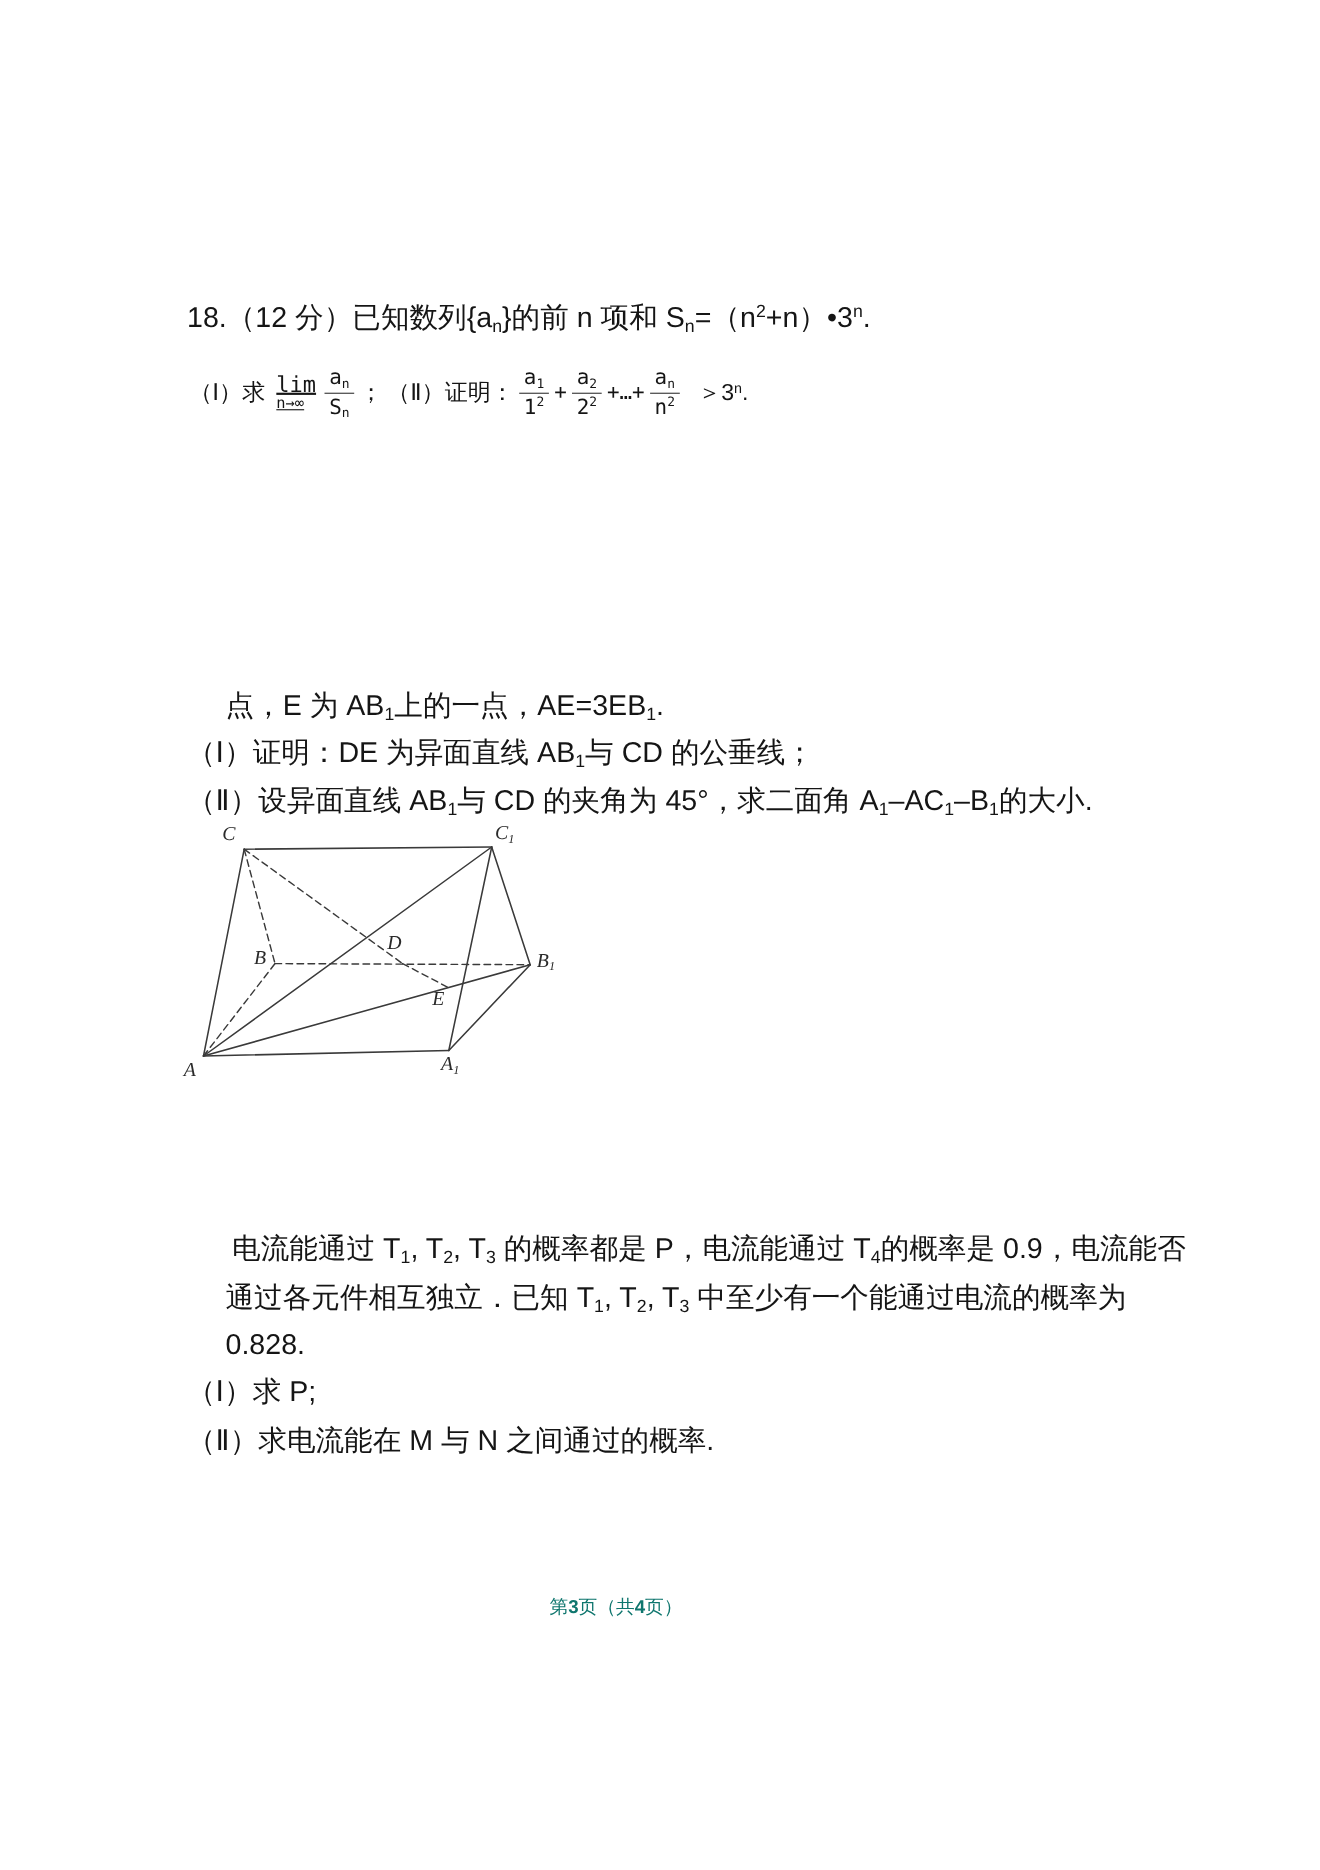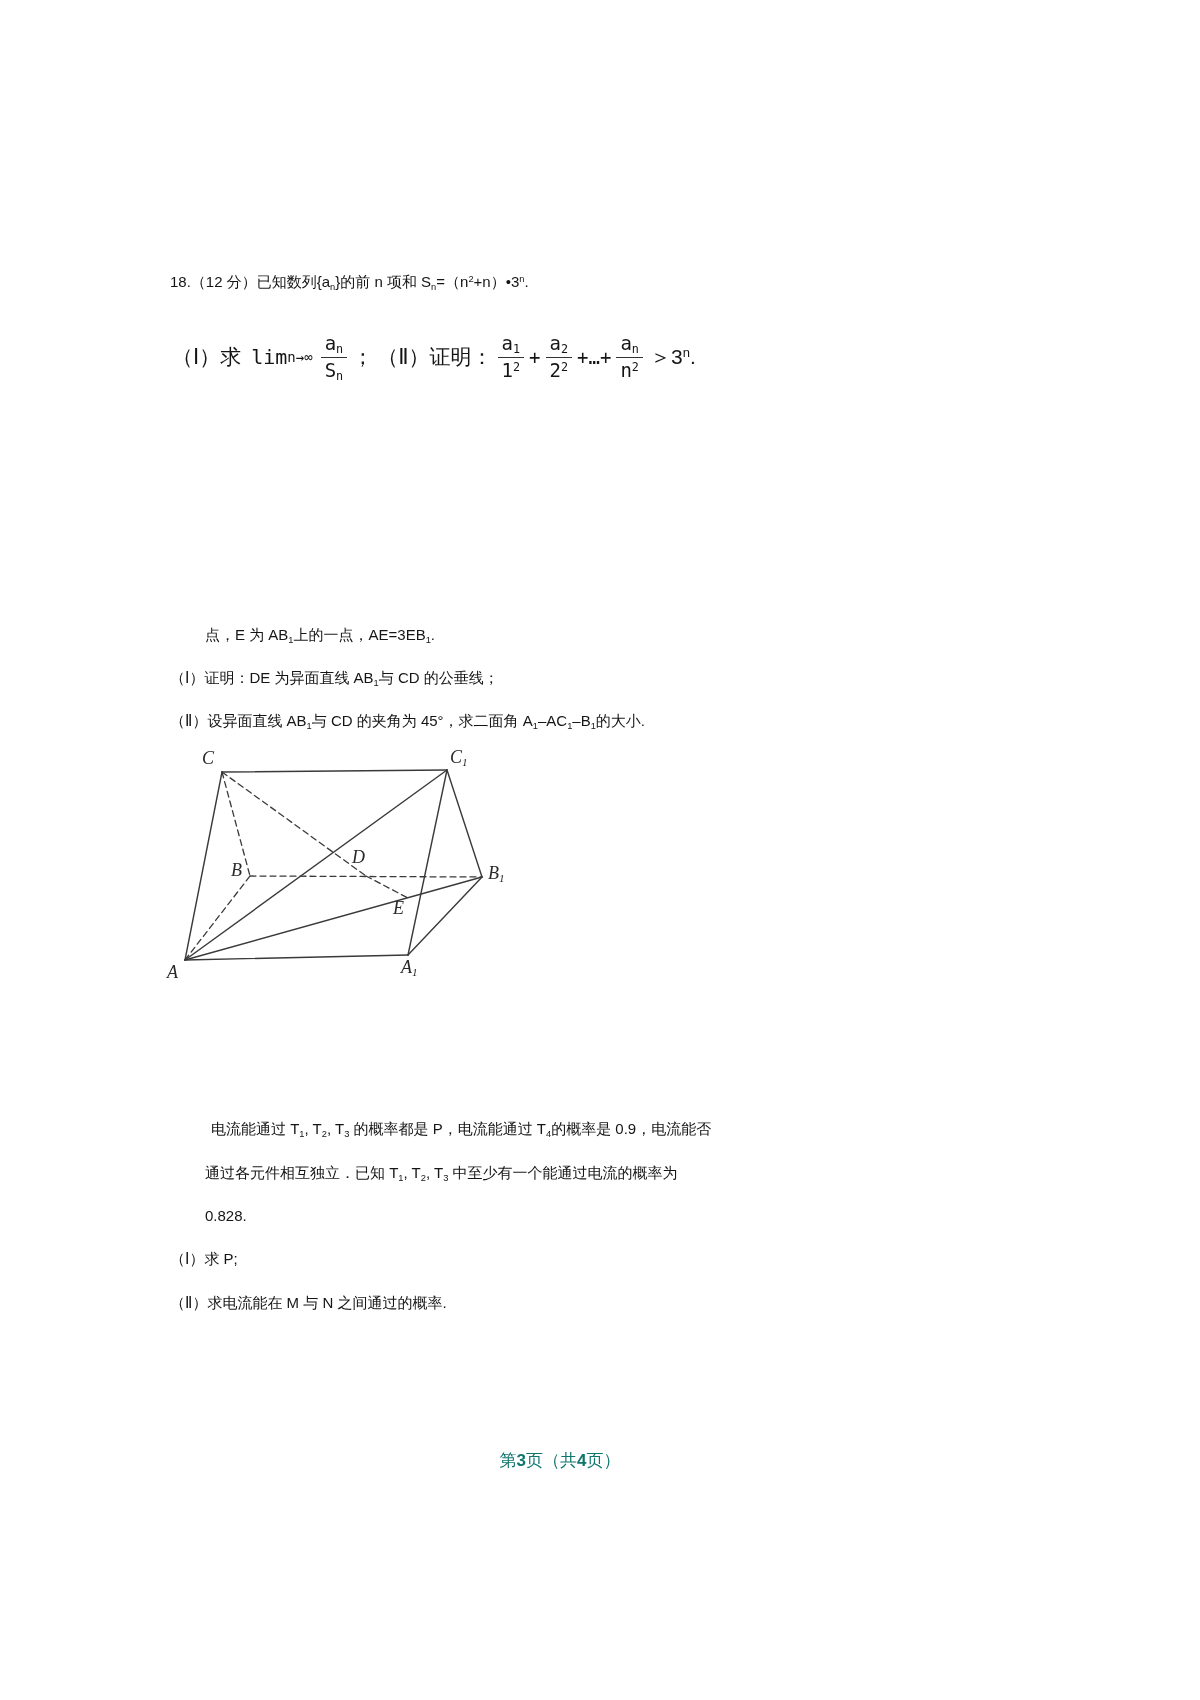--- a/index.html
+++ b/index.html
@@ -7,51 +7,51 @@
     position:relative;
     width:1200px;height:1700px;
     margin:0 auto;
     background:#ffffff;
     font-family:"Liberation Sans","DejaVu Sans",sans-serif;
     color:#151515;
     overflow:hidden;
   }
   .line{
     position:absolute;
-    font-size:15px;
+    font-size:26px;
     line-height:1.3;
     white-space:nowrap;
   }
   sub{font-size:0.62em;vertical-align:-0.28em;line-height:0;}
   sup{font-size:0.62em;vertical-align:0.55em;line-height:0;}
   b{font-weight:bold;}
   .formula-row{
     position:absolute;
     display:flex;
     align-items:center;
     font-size:21px;
     white-space:nowrap;
   }
   .cn{margin:0 2px;}
   .mlim{
-    display:inline-flex;flex-direction:row;align-items:center;
+    display:inline-flex;flex-direction:column;
     font-family:"DejaVu Sans Mono",monospace;
-    line-height:1.05;margin:0 5px 0 8px;
+    line-height:1.05;margin:0 5px 0 8px;text-decoration:underline;
   }
   .mlim .lim-word{font-size:20px;}
   .mlim .lim-under{font-size:14px;}
   .mfrac{
     display:inline-flex;flex-direction:column;align-items:flex-end;
     font-family:"DejaVu Sans Mono",monospace;
     font-size:19px;line-height:1.25;margin:0 3px;
   }
   .mfrac .num{padding:0 4px 1px;border-bottom:1.3px solid #333;}
   .mfrac .den{padding:1px 4px 0;}
   .mop{margin:0 2px;font-family:"DejaVu Sans Mono",monospace;font-size:19px;}
-  .mtail{margin-left:4px;}
+  .mtail{margin-left:14px;}
   .prism-figure{position:absolute;left:160px;top:745px;}
   .fig-label{
     position:absolute;
     font-family:"Liberation Serif","DejaVu Serif",serif;
     font-style:italic;
     font-size:18px;
     line-height:1;
     color:#2a2a2a;
     white-space:nowrap;
   }

